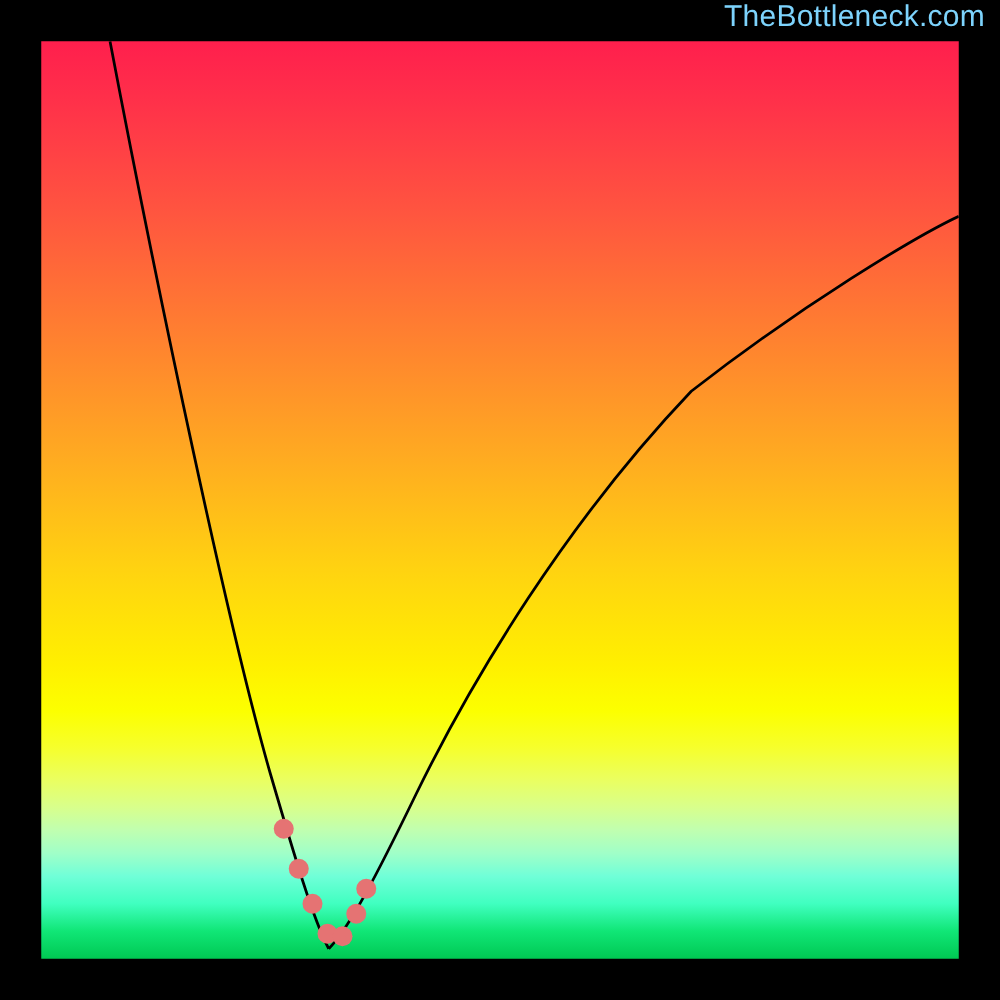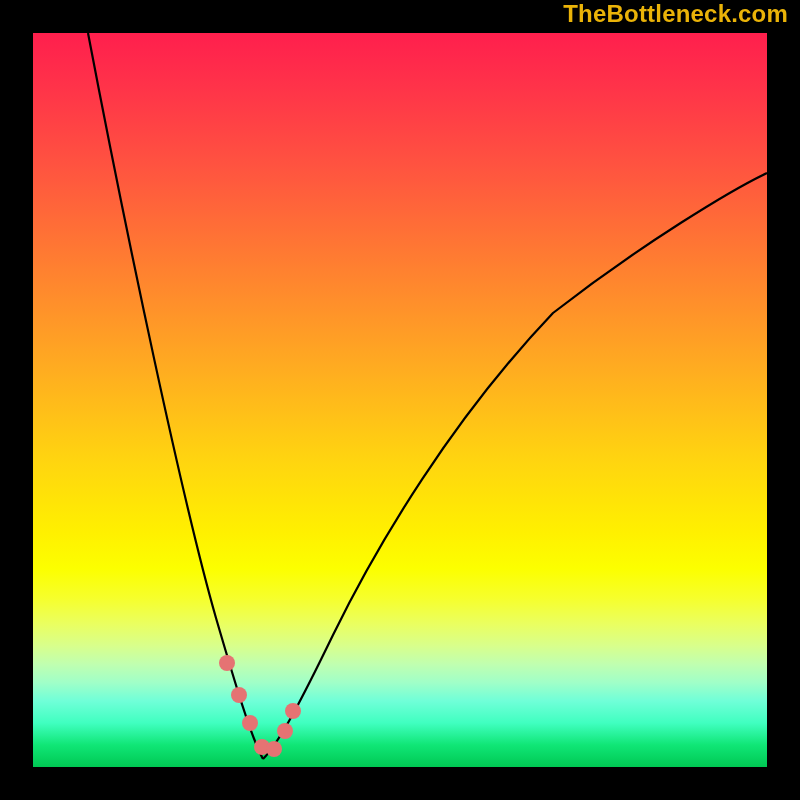--- a/index.html
+++ b/index.html
@@ -34,23 +34,23 @@
       #70ffd8 91%,
       #40ffc0 94%,
       #10e676 97%,
       #00c853 100%
     );
   }
   .watermark {
     position: absolute;
     top: 0px;
     right: 12px;
-    color: #eab308;
+    color: #7dd3fc;
     font-size: 24px;
-    font-weight: 700;
+    font-weight: 400;
     letter-spacing: 0.2px;
   }
   svg.curve {
     position: absolute;
     left: 0;
     top: 0;
     width: 734px;
     height: 734px;
   }
   .curve-path {

